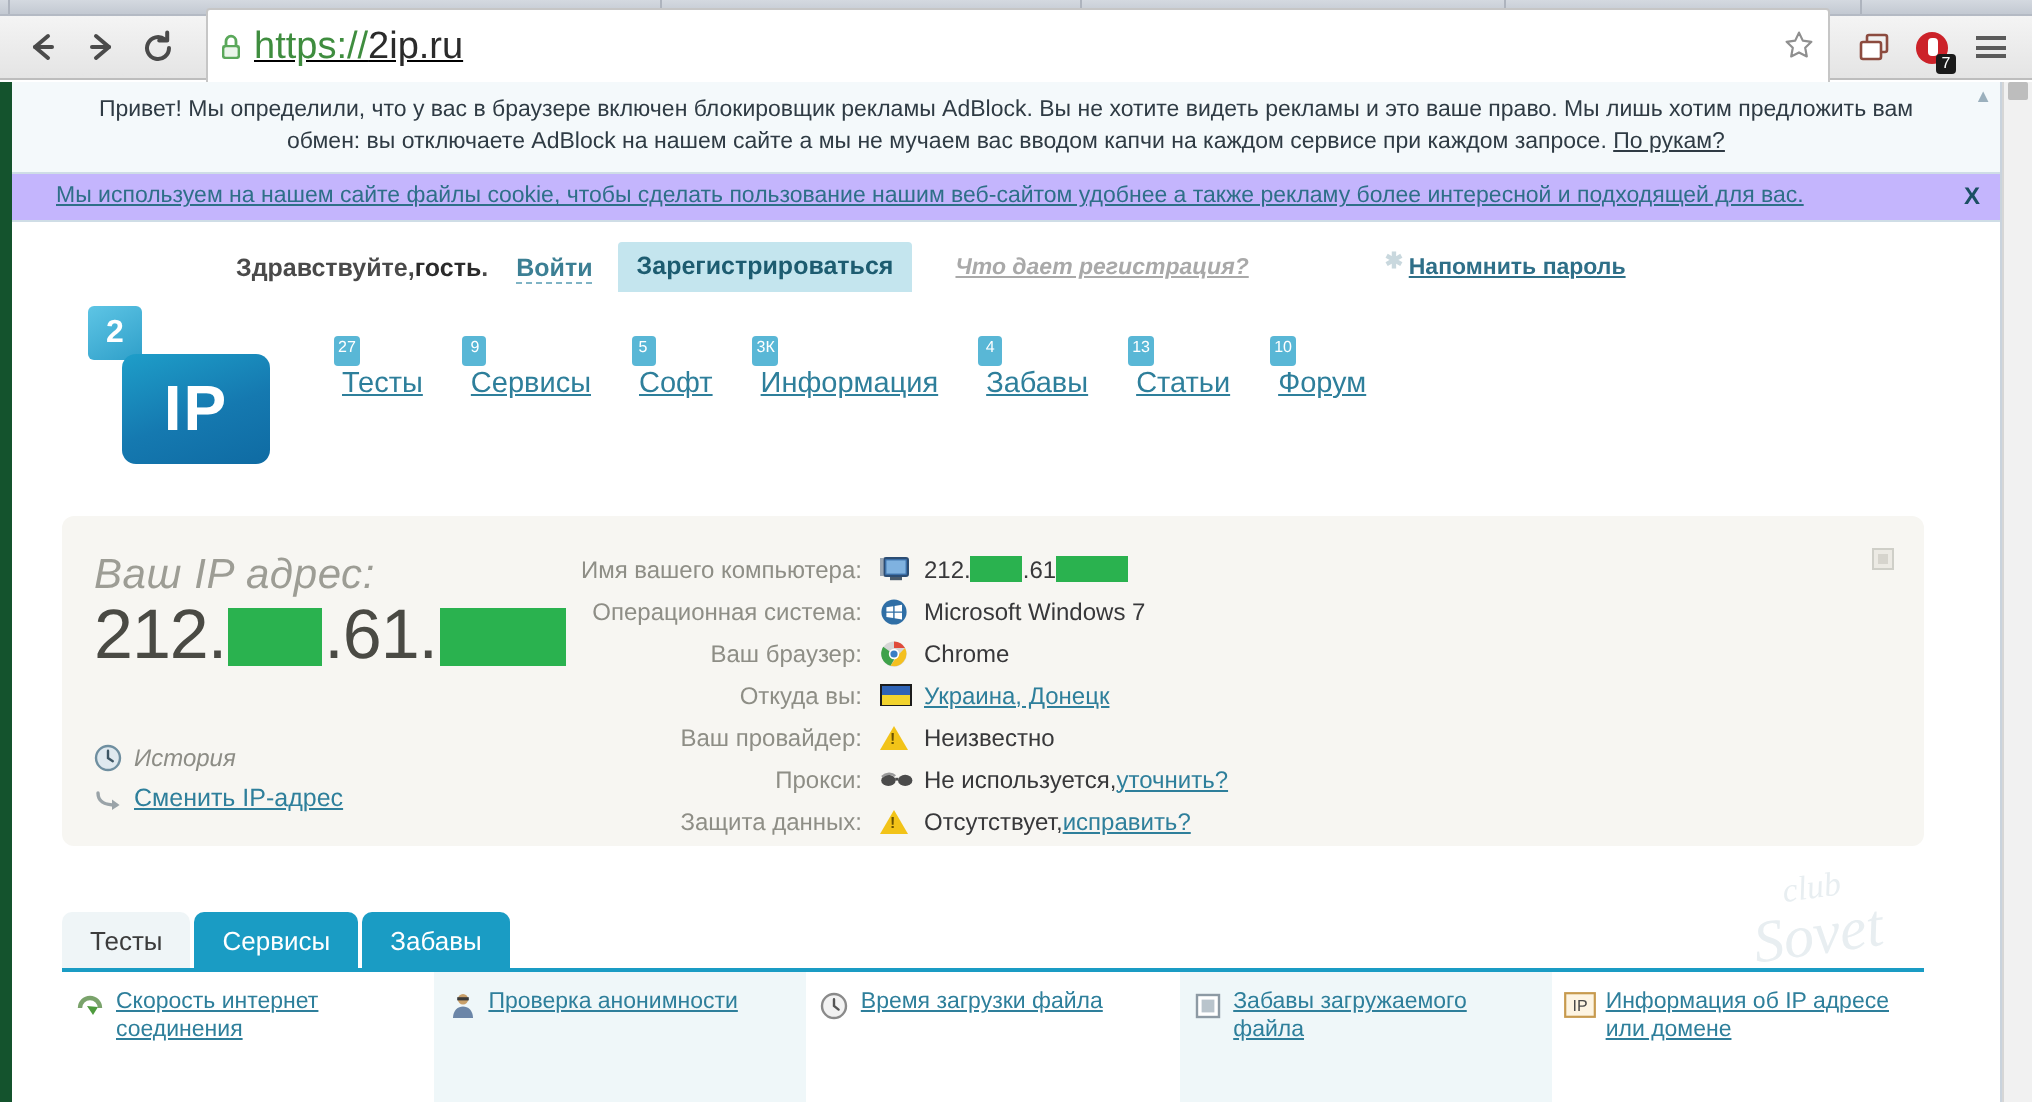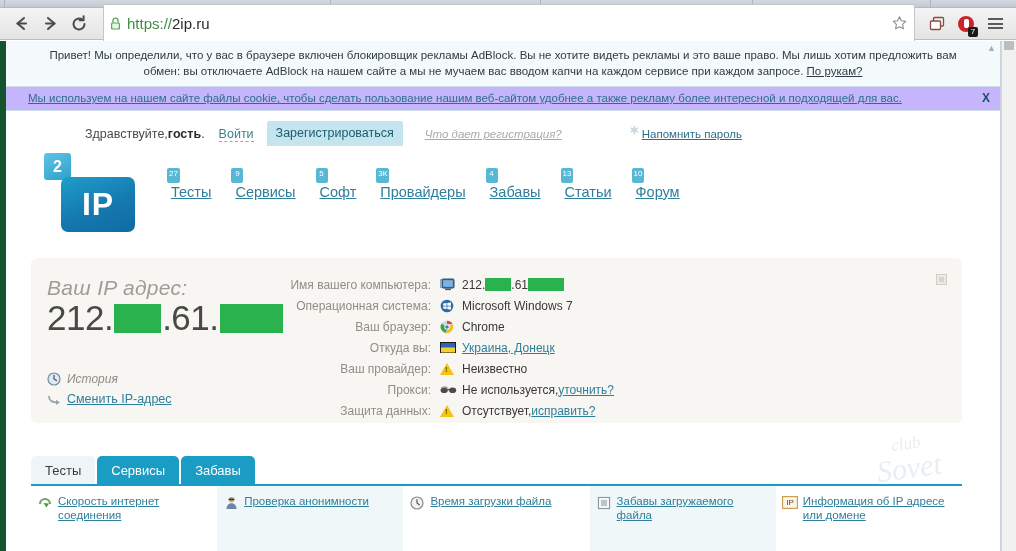--- a/index.html
+++ b/index.html
@@ -46,22 +46,23 @@
   .omnibox {
     flex: 1;
     height: 39px;
     margin: 0 6px 0 8px;
     background: #ffffff;
     border: 1px solid #c6c6c6;
     border-radius: 2px;
     display: flex;
     align-items: center;
     padding: 0 6px;
-    font-size: 15px;
-    position: relative;
+    font-size: 19px;
+    position: relative;
+    text-decoration: underline;
   }
   .lock { margin-right: 6px; display: flex; align-items: center; }
   .url-scheme { color: #3f8d3f; }
   .url-host { color: #2b2b2b; }
 
   .star {
     position: absolute; right: 7px; top: 50%; transform: translateY(-50%);
     color: #8a8a8a; font-size: 15px; line-height: 1;
   }
 
@@ -146,24 +147,25 @@
   }
   .cookie-bar .cookie-close {
     position: absolute; right: 10px; top: 4px;
     color: #1b4f63; font-weight: bold; font-size: 12px;
   }
 
   
   .account-row {
     display: flex;
     align-items: stretch;
-    padding-left: 79px;
+    padding-left: 112px;
     height: 26px;
     margin-top: 10px;
     font-size: 12.5px;
+    font-weight: bold;
   }
   .greet { color: #4a4a4a; display: flex; align-items: center; padding-right: 14px; }
   .greet b { color: #2b2b2b; }
   .login-link {
     color: #3c7f94; border-bottom: 1px dashed #7fb3c4;
     align-self: center; line-height: 14px; margin-right: 13px;
   }
   .register-btn {
     background: #c4e5ee;
     color: #1d5c70;
@@ -439,21 +441,21 @@
           <div class="navitem">
             <span class="badge">9</span>
             <span class="label">Сервисы</span>
           </div>
           <div class="navitem">
             <span class="badge">5</span>
             <span class="label">Софт</span>
           </div>
           <div class="navitem">
             <span class="badge">3К</span>
-            <span class="label">Провайдеры</span>
+            <span class="label">Информация</span>
           </div>
           <div class="navitem">
             <span class="badge">4</span>
             <span class="label">Забавы</span>
           </div>
           <div class="navitem">
             <span class="badge">13</span>
             <span class="label">Статьи</span>
           </div>
           <div class="navitem">

